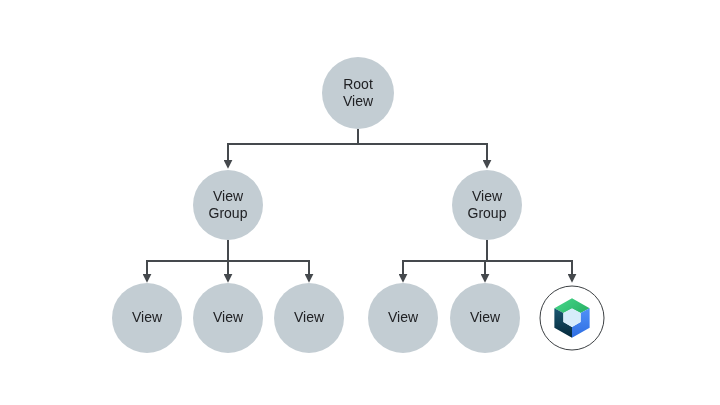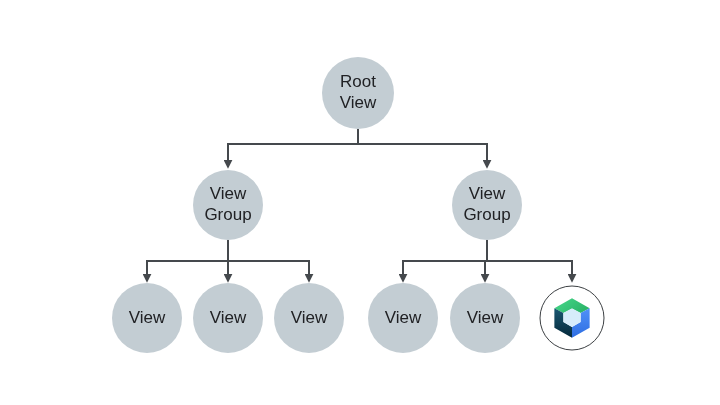--- a/index.html
+++ b/index.html
@@ -12,21 +12,21 @@
   .connectors path.line{stroke:var(--connector,#45494d);stroke-width:2;fill:none;}
   .arrowhead{fill:var(--connector,#45494d);stroke:none;}
   .node{
     position:absolute;width:70px;height:70px;border-radius:50%;
     background:var(--node-fill,#c3cdd3);
     transform:translate(-50%,-50%);
     display:flex;align-items:center;justify-content:center;
   }
   .node .label{
     display:block;text-align:center;white-space:pre-line;
-    color:var(--node-text,#202124);font-size:17px;line-height:1.22;
+    color:var(--node-text,#202124);font-size:14px;line-height:1.22;
   }
   .n-root{left:358px;top:93px;width:72px;height:72px;}
   .n-vg-l{left:228px;top:205px;}
   .n-vg-r{left:487px;top:205px;}
   .n-v1{left:147px;top:318px;}
   .n-v2{left:228px;top:318px;}
   .n-v3{left:309px;top:318px;}
   .n-v4{left:403px;top:318px;}
   .n-v5{left:485px;top:318px;}
   .n-logo{

